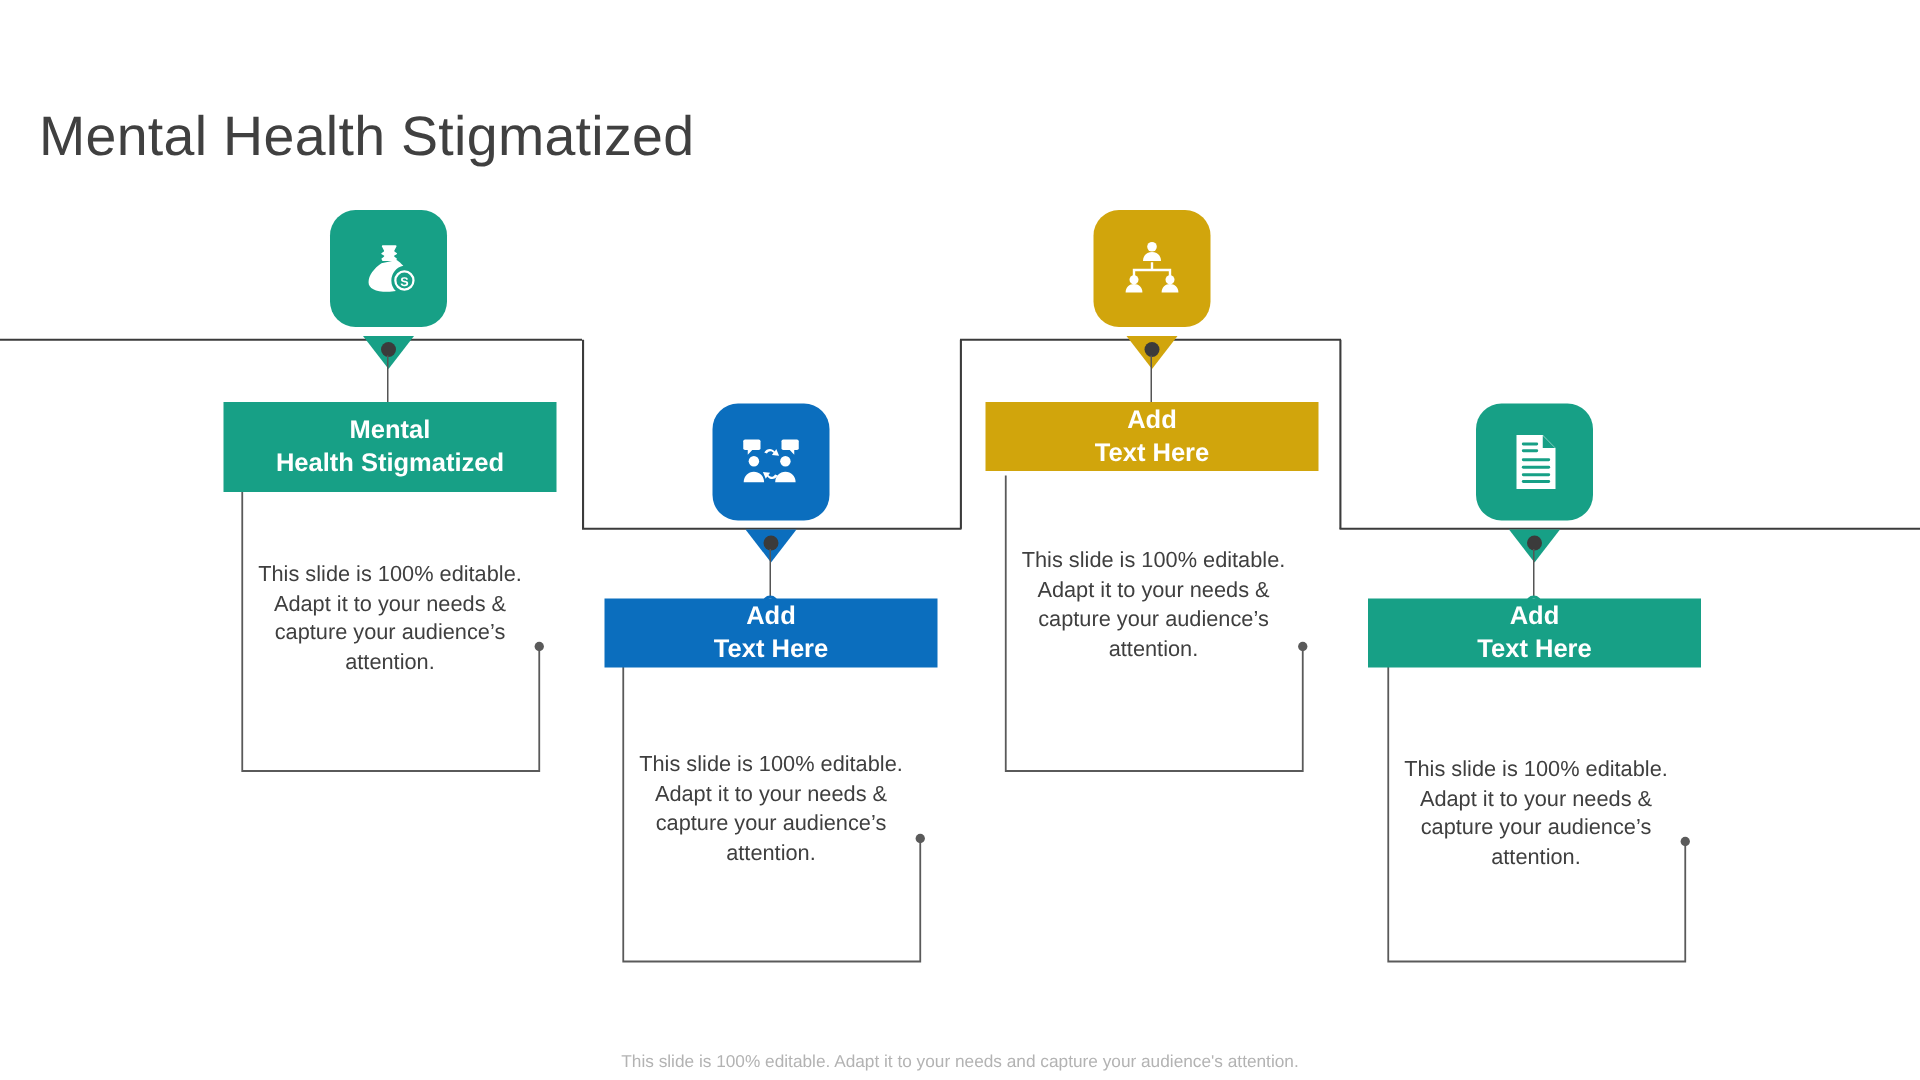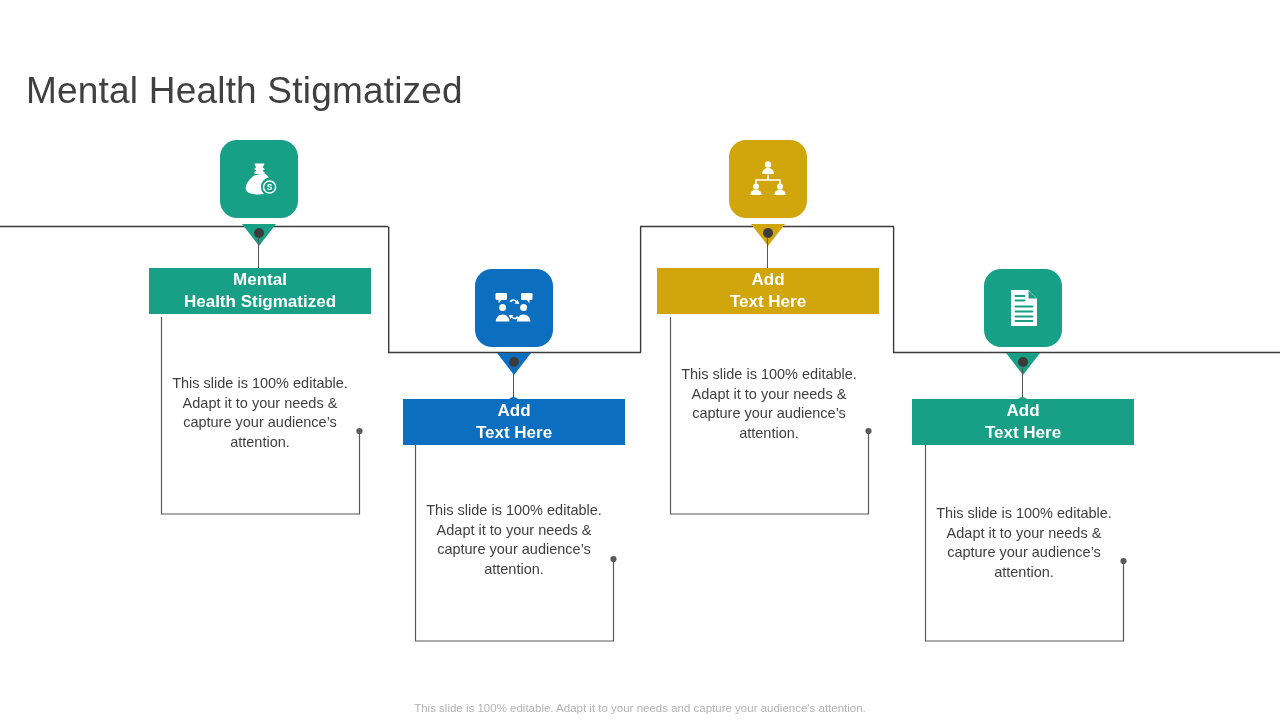--- a/index.html
+++ b/index.html
@@ -164,21 +164,21 @@
       </svg>
     </div>
 
     <div class="pin" style="left:242px; top:224px;">
       <div class="tri" style="border-top-color:#17A086;"></div>
       <div class="dot"></div>
       <div class="stem"></div>
       <div class="ring" style="border-color:#17A086;"></div>
     </div>
 
-    <div class="label-bar" style="left:149px; top:268px; width:222px; height:46px; background:#17A086;">
+    <div class="label-bar" style="left:149px; top:268px; width:222px; height:60px; background:#17A086;">
       <span class="l1">Mental</span>
       <span class="l2">Health Stigmatized</span>
     </div>
 
     <div class="body-text" style="left:170px; top:374px; width:180px;">This slide is 100% editable. Adapt it to your needs &amp; capture your audience’s attention.</div>
   </div>
 
   <div class="node">
 
     <div class="icon-tile" style="left:475px; top:269px; background:#0B6EBE;">

